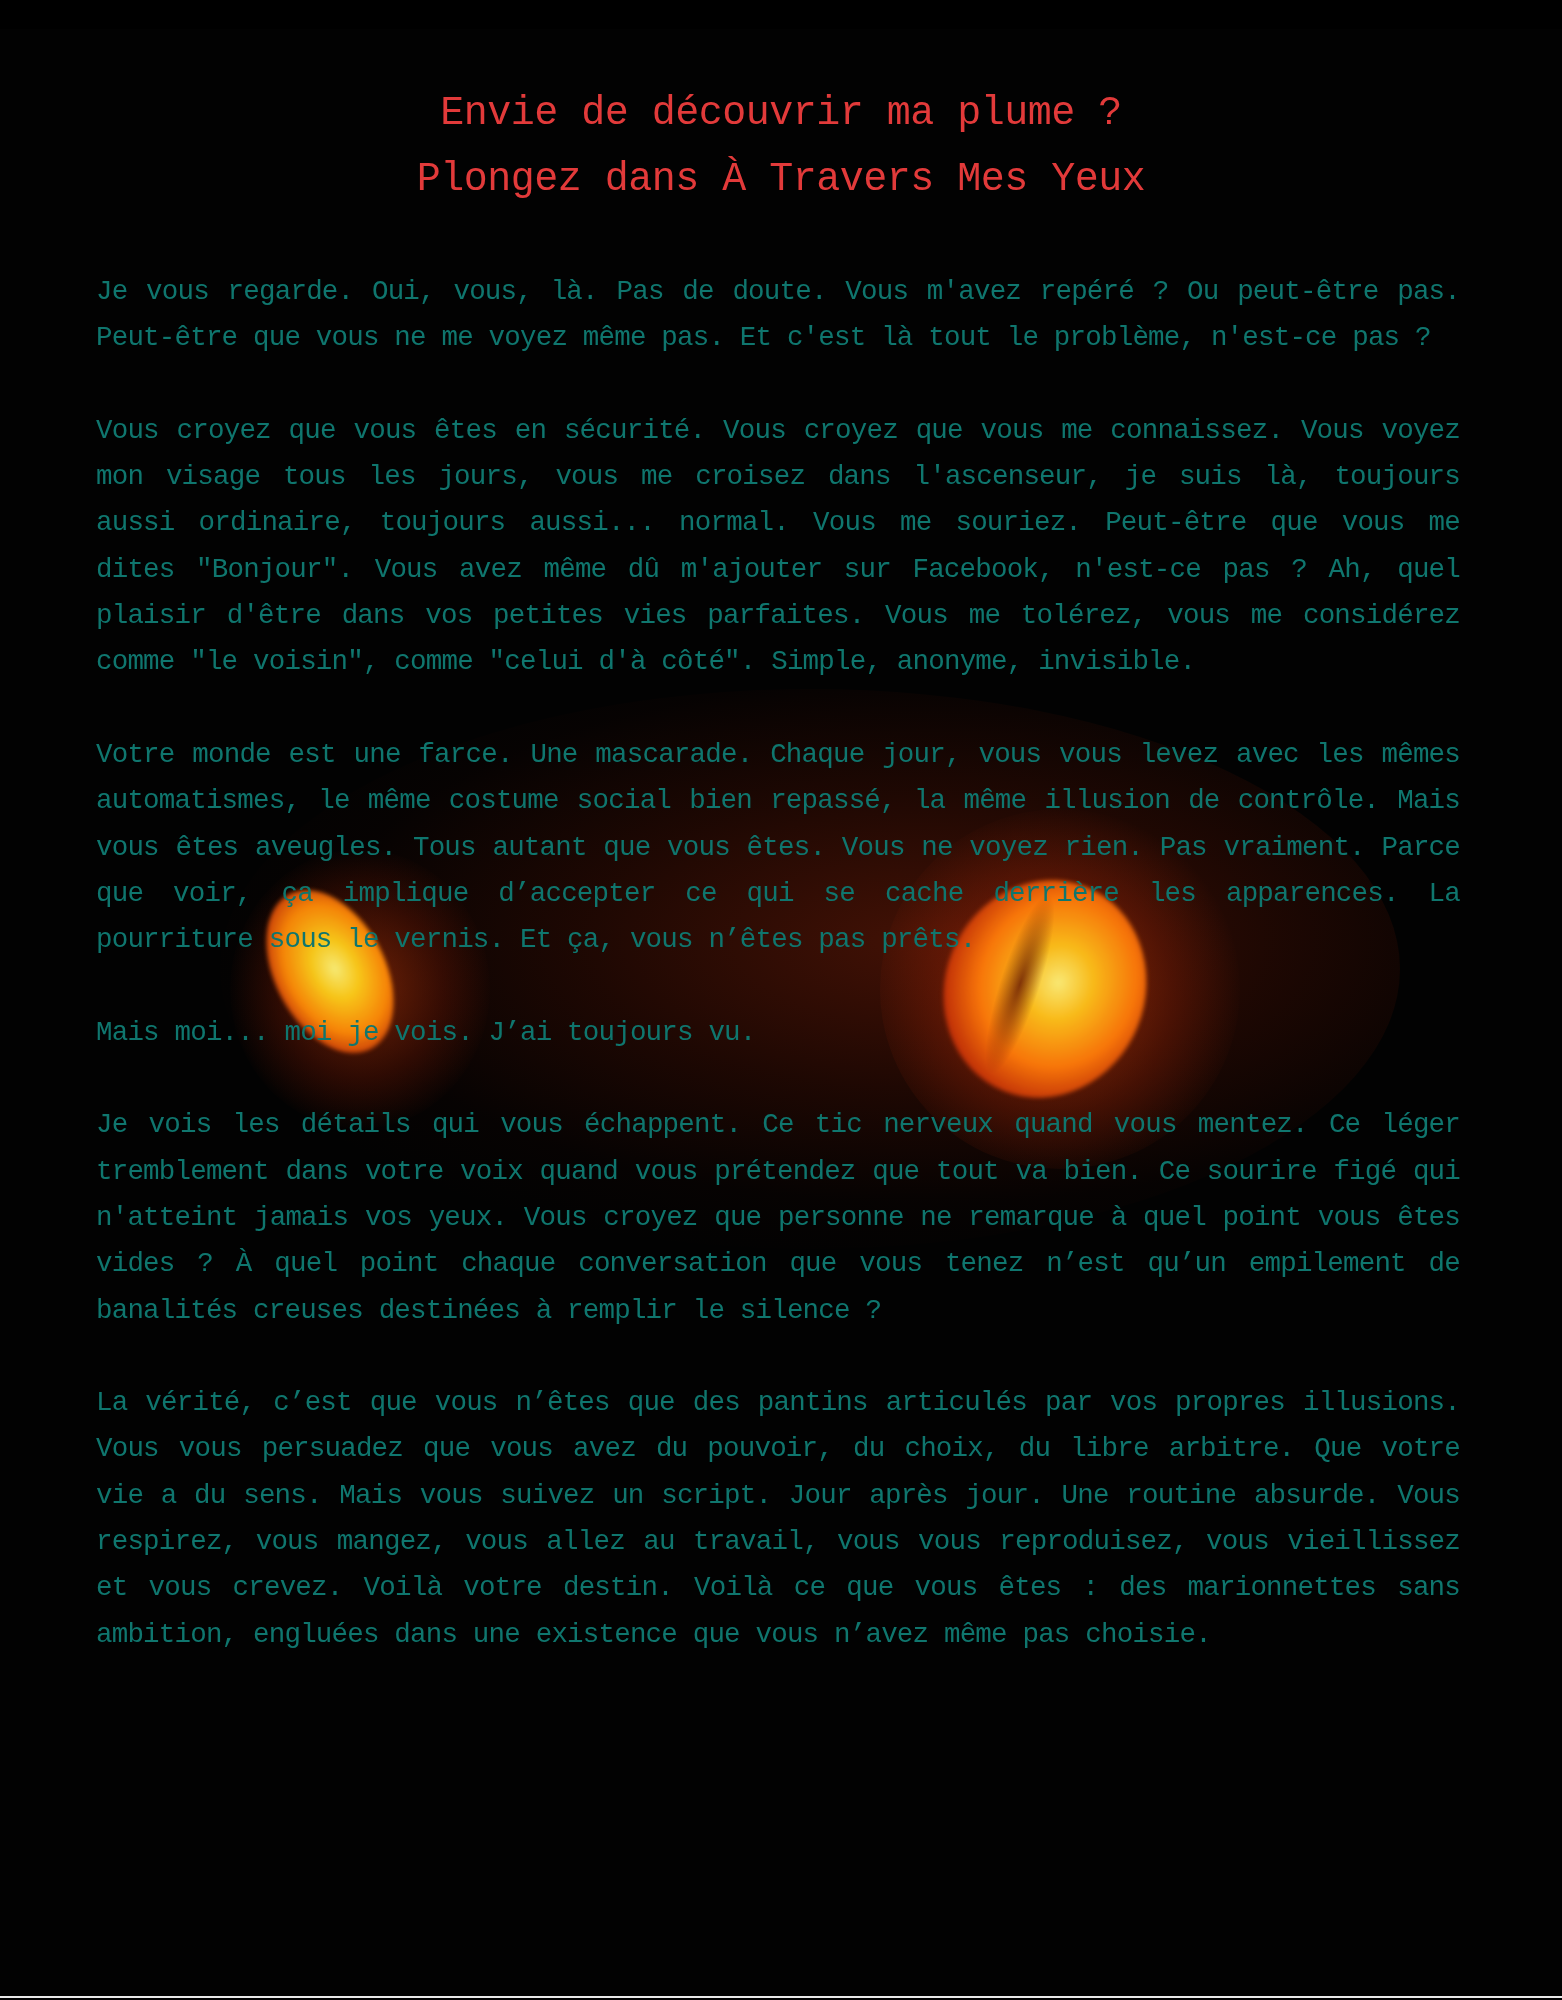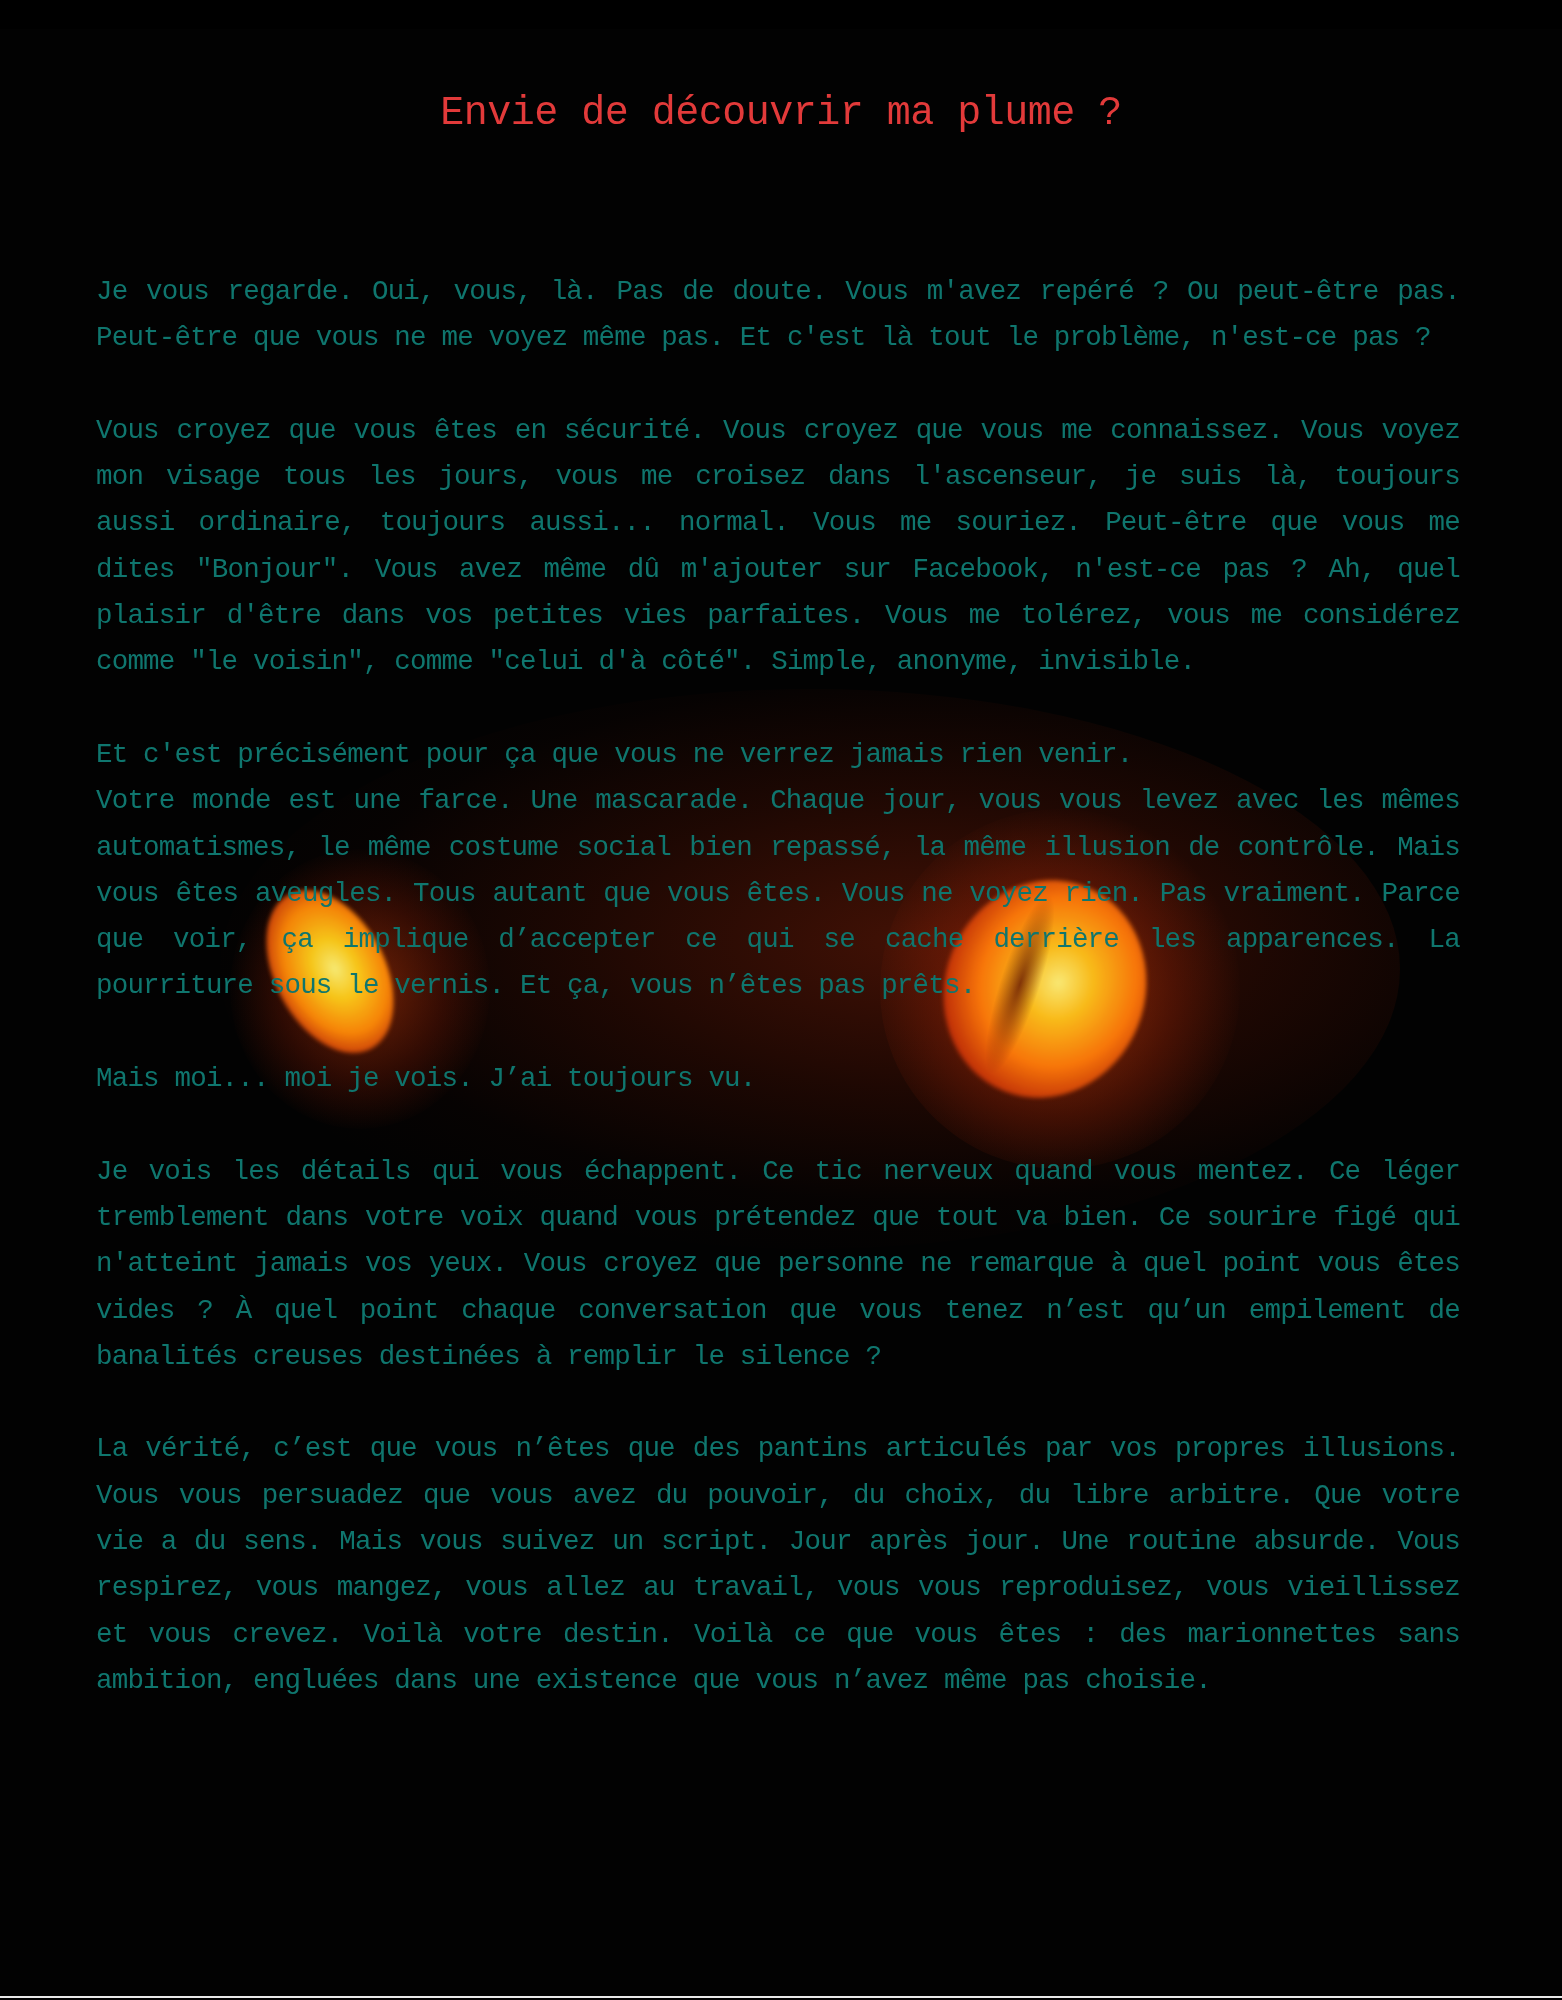--- a/index.html
+++ b/index.html
@@ -121,26 +121,26 @@
     <div class="face-glow"></div>
     <div class="eye eye-left-halo"></div>
     <div class="eye eye-left"></div>
     <div class="eye eye-right-halo"></div>
     <div class="eye eye-right"></div>
     <div class="eye eye-right-slit"></div>
   </div>
 
   <div class="title">
     <div>Envie de découvrir ma plume ?</div>
+    <div>Plongez dans À Travers Mes Yeux</div>
   </div>
 
   <div class="content">
     <p class="para">Je vous regarde. Oui, vous, là. Pas de doute. Vous m'avez repéré ? Ou peut-être pas. Peut-être que vous ne me voyez même pas. Et c'est là tout le problème, n'est-ce pas ?</p>
     <p class="para">Vous croyez que vous êtes en sécurité. Vous croyez que vous me connaissez. Vous voyez mon visage tous les jours, vous me croisez dans l'ascenseur, je suis là, toujours aussi ordinaire, toujours aussi... normal. Vous me souriez. Peut-être que vous me dites "Bonjour". Vous avez même dû m'ajouter sur Facebook, n'est-ce pas ? Ah, quel plaisir d'être dans vos petites vies parfaites. Vous me tolérez, vous me considérez comme "le voisin", comme "celui d'à côté". Simple, anonyme, invisible.</p>
-    <p class="para tight">Et c'est précisément pour ça que vous ne verrez jamais rien venir.</p>
     <p class="para">Votre monde est une farce. Une mascarade. Chaque jour, vous vous levez avec les mêmes automatismes, le même costume social bien repassé, la même illusion de contrôle. Mais vous êtes aveugles. Tous autant que vous êtes. Vous ne voyez rien. Pas vraiment. Parce que voir, ça implique d’accepter ce qui se cache derrière les apparences. La pourriture sous le vernis. Et ça, vous n’êtes pas prêts.</p>
     <p class="para">Mais moi... moi je vois. J’ai toujours vu.</p>
     <p class="para">Je vois les détails qui vous échappent. Ce tic nerveux quand vous mentez. Ce léger tremblement dans votre voix quand vous prétendez que tout va bien. Ce sourire figé qui n'atteint jamais vos yeux. Vous croyez que personne ne remarque à quel point vous êtes vides ? À quel point chaque conversation que vous tenez n’est qu’un empilement de banalités creuses destinées à remplir le silence ?</p>
     <p class="para">La vérité, c’est que vous n’êtes que des pantins articulés par vos propres illusions. Vous vous persuadez que vous avez du pouvoir, du choix, du libre arbitre. Que votre vie a du sens. Mais vous suivez un script. Jour après jour. Une routine absurde. Vous respirez, vous mangez, vous allez au travail, vous vous reproduisez, vous vieillissez et vous crevez. Voilà votre destin. Voilà ce que vous êtes : des marionnettes sans ambition, engluées dans une existence que vous n’avez même pas choisie.</p>
   </div>
 
 </div>
 
 <div class="bottom-rule"></div>
 

